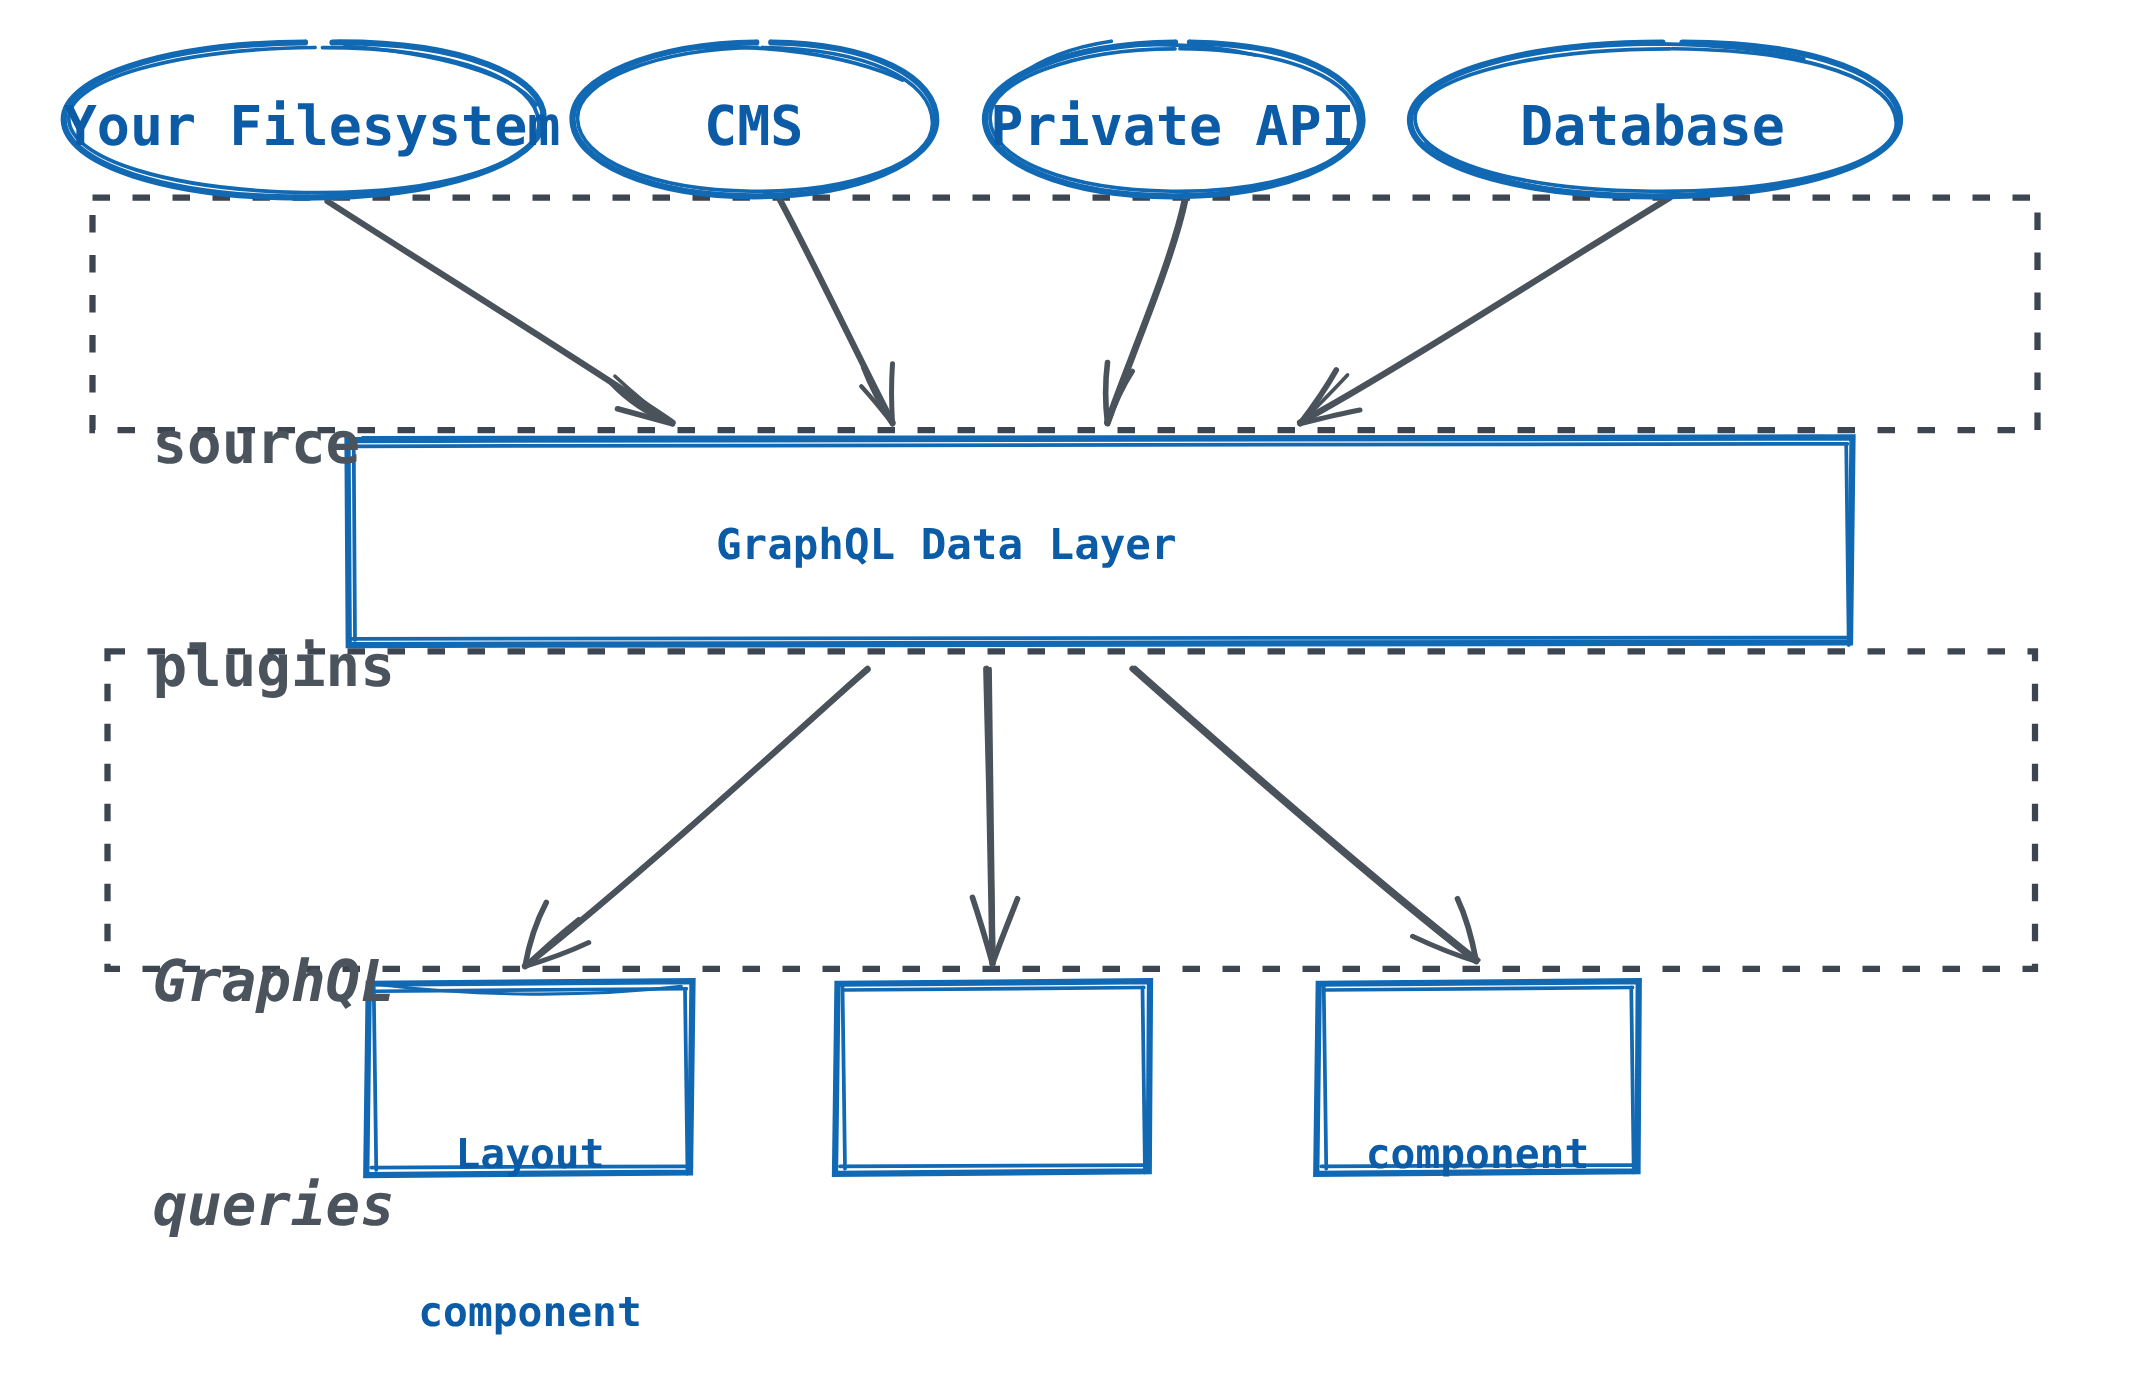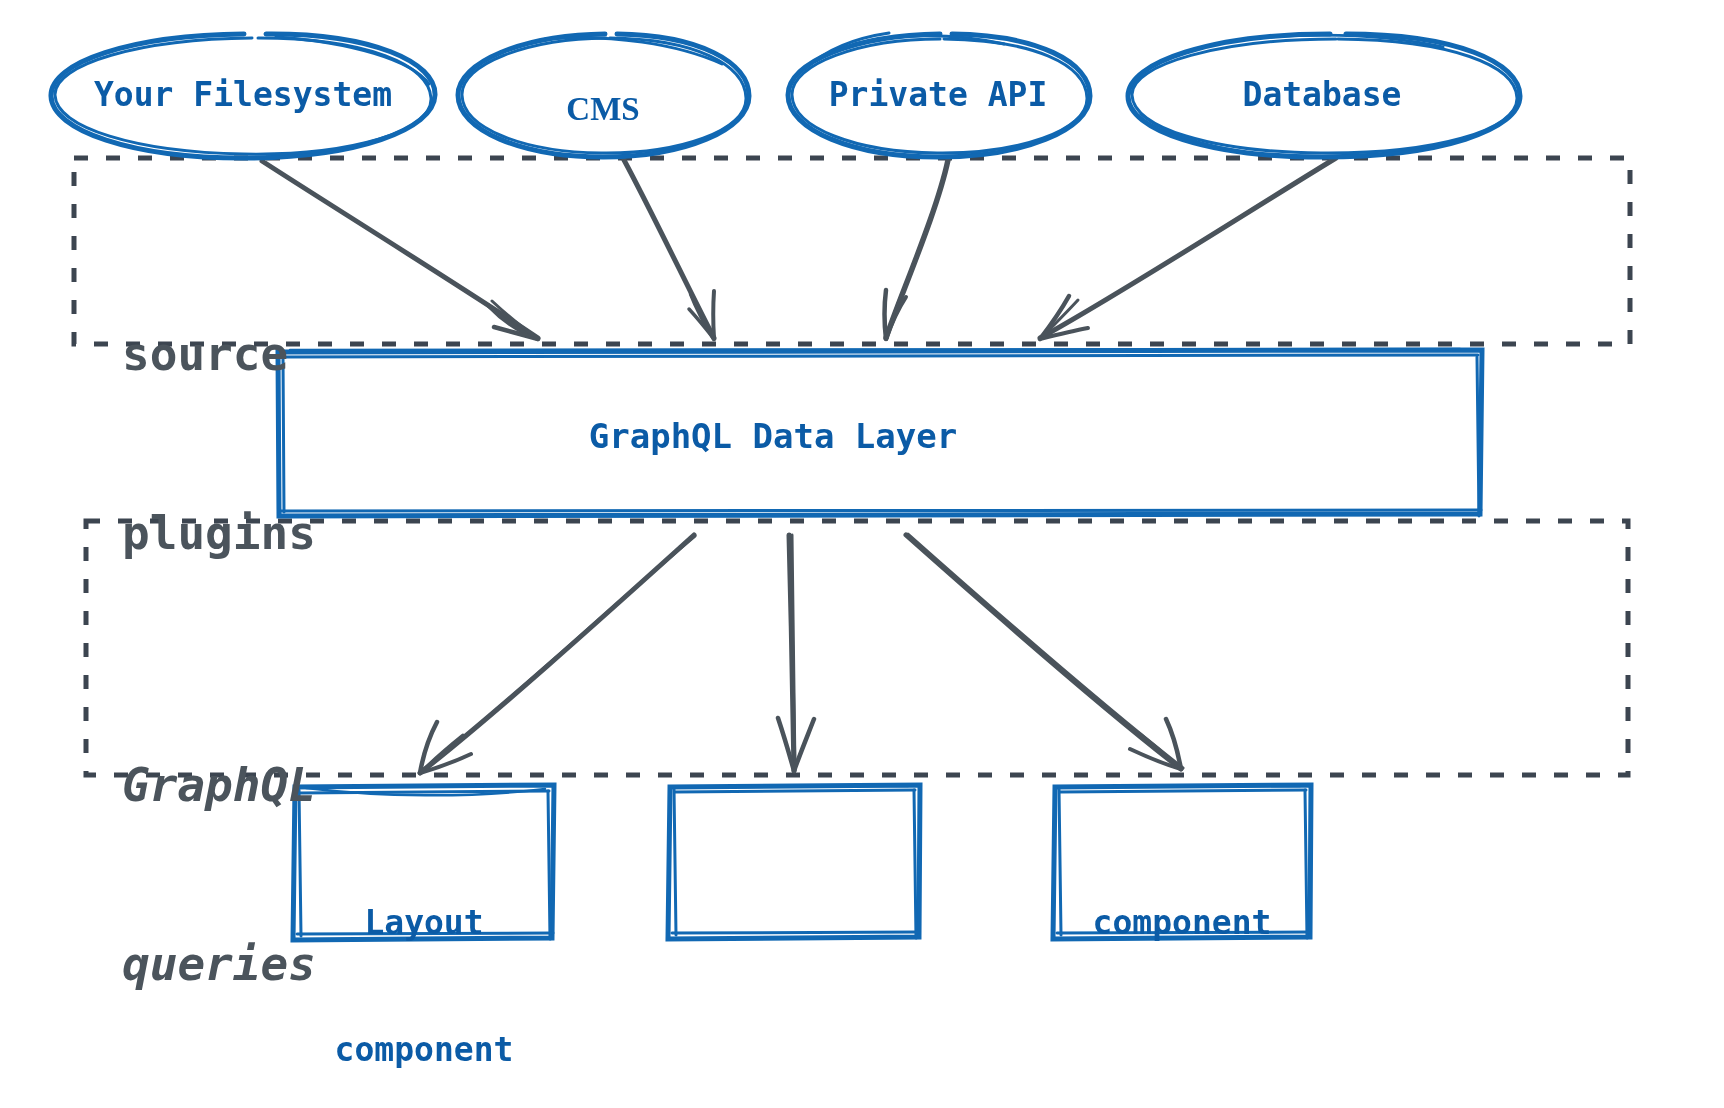--- a/index.html
+++ b/index.html
@@ -37,21 +37,21 @@
   .group-label {
     position: absolute;
     color: #4b545c;
     font-family: "DejaVu Sans Mono", monospace;
     font-weight: bold;
     font-size: 46px;
     line-height: 1.3;
     white-space: pre;
     user-select: none;
   }
-  .src-label { font-size: 33px; }
+  .src-label { font-size: 44px; }
   .layer-label { font-size: 34px; }
   .leaf-label { font-size: 33px; }
 </style>
 </head>
 <body>
 
 <div id="diagram-root">
 
   <svg id="sketch-svg" viewBox="0 0 1724 1108" xmlns="http://www.w3.org/2000/svg">
 
@@ -192,37 +192,37 @@
         <path d="M1059,789 L1061,935" stroke-width="3"></path>
         <path d="M1305,790 L1307,938" stroke-width="3"></path>
         <path d="M1057,933 L1310,932" stroke-width="3"></path>
         <path d="M1066,787 L1300,786" stroke-width="2.5"></path>
       </g>
     </g>
   </svg>
 
   <div class="node-label src-label" style="left:51px; top:74px; width:384px;">Your Filesystem</div>
 
-  <div class="node-label src-label" style="left:457px; top:88px; width:292px;font-family:Liberation Serif, serif;">CMS</div>
+  <div class="node-label src-label" style="left:457px; top:74px; width:292px;">CMS</div>
 
   <div class="node-label src-label" style="left:1124px; top:74px; width:396px;">Database</div>
 
   <div class="node-label src-label" style="left:786px; top:74px; width:304px;">Private API</div>
 
   <div class="group-label" style="left:122px; top:205px;">
     <div>source</div>
     <div>plugins</div>
   </div>
 
   <div class="group-label" style="left:122px; top:636px;font-style:italic;">
     <div>GraphQL</div>
     <div>queries</div>
   </div>
 
-  <div class="node-label layer-label" style="left:277px; top:415px; width:960px;padding-left:16px;">GraphQL Data Layer</div>
+  <div class="node-label layer-label" style="left:277px; top:415px; width:960px;">GraphQL Data Layer</div>
 
   <div class="node-label leaf-label" style="left:293px; top:818px; width:262px;">
     <div>Layout</div>
     <div>component</div>
   </div>
 
   <div class="node-label leaf-label" style="left:668px; top:818px; width:253px;">
   </div>
 
   <div class="node-label leaf-label" style="left:1053px; top:818px; width:258px;">

